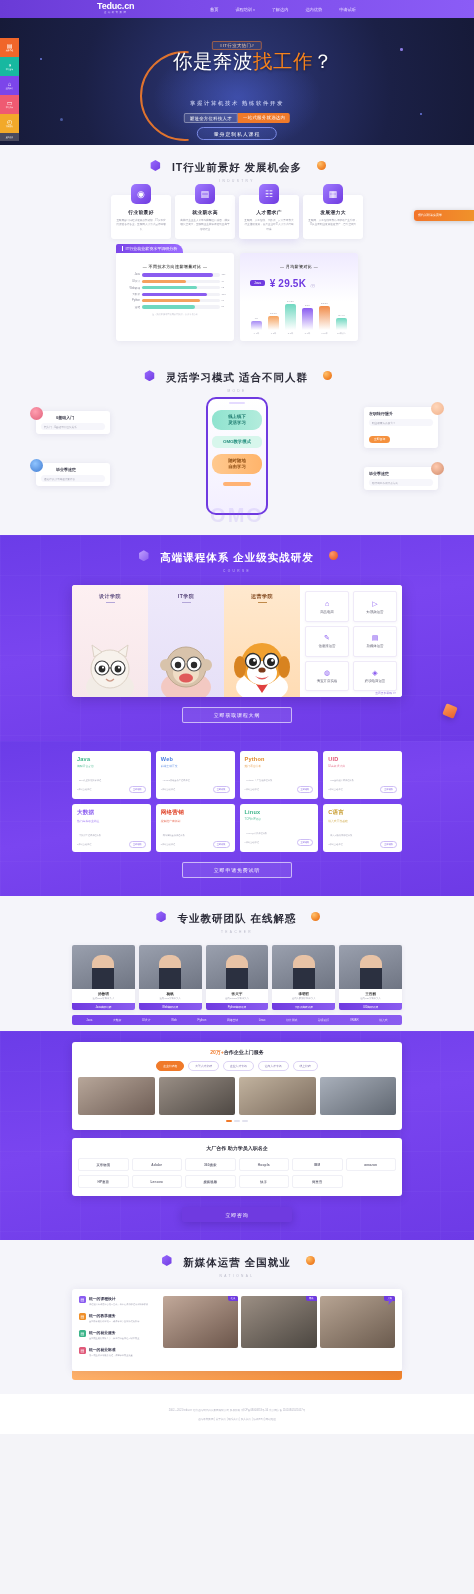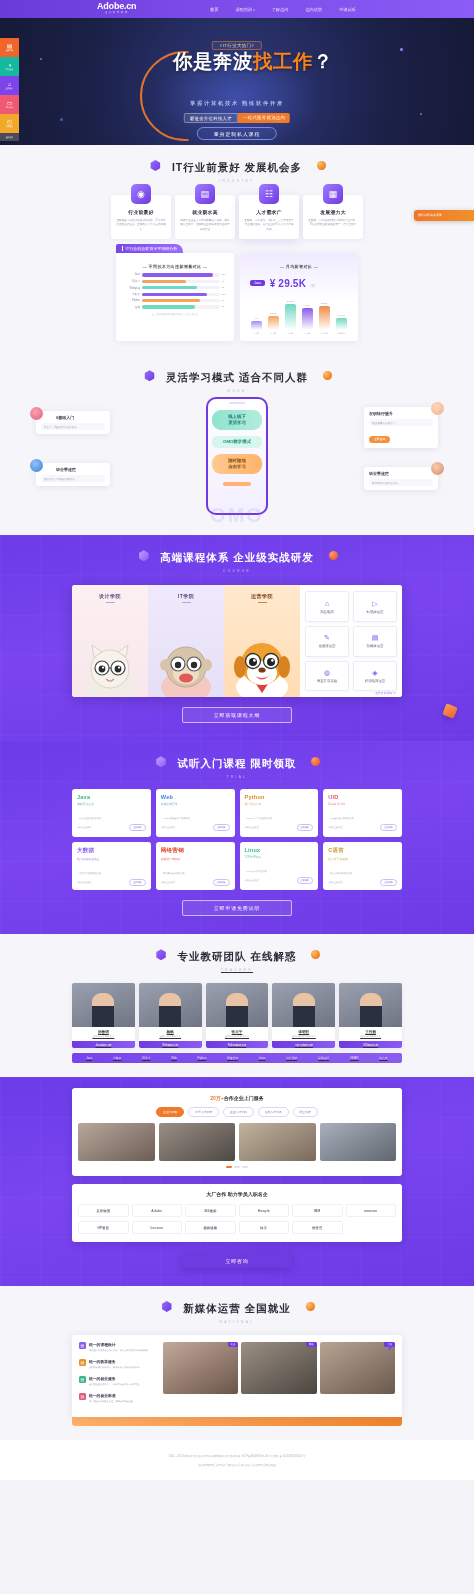--- a/index.html
+++ b/index.html
@@ -54,21 +54,21 @@
   .dot { position:absolute; border-radius:50%; }
   .hero-tag {
     position:absolute; left:50%; transform:translateX(-50%); top:23px;
     font-size:4.4px; color:#ffd9b8; letter-spacing:.4px;
     background:rgba(255,255,255,.06); padding:1px 7px; border-radius:2px;
     border:.4px solid rgba(240,122,42,.55);
     white-space:nowrap;
   }
   .hero-h1 {
     position:absolute; left:0; right:0; top:32px; text-align:center;
-    font-size:19.5px; font-weight:bold; letter-spacing:.5px; color:#fff;
+    font-size:19.5px; font-weight:normal; letter-spacing:.5px; color:#fff;
     line-height:22px; white-space:nowrap;
     text-shadow:0 1px 3px rgba(0,0,0,.45);
     padding-left:32px;
   }
   .hero-h1 .orange { color:#f7821b; }
   .hero-h2 {
     position:absolute; left:0; right:0; top:55px; text-align:center;
     font-size:19.5px; font-weight:bold; letter-spacing:.5px; color:#fff;
     line-height:22px; white-space:nowrap;
     text-shadow:0 1px 3px rgba(0,0,0,.45);
@@ -250,21 +250,21 @@
   .cc { border-radius:3px; padding:5px 5px 4px; position:relative; overflow:hidden; min-height:48px; }
   .cc-t { font-size:5.6px; font-weight:bold; letter-spacing:.2px; }
   .cc-s { font-size:2.8px; margin-top:2px; opacity:.8; }
   .cc-meta { font-size:2.2px; color:#a9a9b8; margin-top:9px; background:rgba(255,255,255,.7); border-radius:4px; padding:1.4px 2px; }
   .cc-foot { display:flex; justify-content:space-between; align-items:center; margin-top:3px; }
   .cc-n { font-size:2.2px; color:#b0b0bd; }
   .cc-b { font-size:2.2px; color:#8a6ae0; border:.4px solid #cdbdf5; border-radius:5px; padding:.8px 3px; }
   .cc-blob { position:absolute; right:-6px; top:-6px; width:22px; height:22px; border-radius:50%; background:rgba(255,255,255,.5); }
 
   
-  .s5 { background:#f5f5fa; padding-bottom:14px;text-decoration:underline; }
+  .s5 { background:#f5f5fa; padding-bottom:6px; }
   .teachers { width:330px; margin:11px auto 0; display:flex; gap:4px; }
   .tcard { flex:1; background:#fff; border-radius:2px; overflow:hidden; box-shadow:0 1px 5px rgba(60,50,120,.08); }
   .tphoto { height:44px; background:linear-gradient(160deg,#9aa0ae,#6f7583); position:relative; }
   .tface { position:absolute; left:50%; bottom:0; transform:translateX(-50%); width:22px; height:34px;
     background:linear-gradient(180deg,#e8c3a6 0 38%, #2b3040 38% 100%); border-radius:9px 9px 0 0; }
   .tname { font-size:3.6px; font-weight:bold; color:#333; text-align:center; padding:3px 0 1px; }
   .trole { font-size:2.4px; color:#a0a0b0; text-align:center; padding-bottom:3px; }
   .tbar { background:linear-gradient(90deg,#6f3ae0,#8a5cf0); color:#fff; font-size:2.6px; text-align:center; padding:1.6px 0; }
   .tagbar { width:330px; margin:5px auto 0; background:linear-gradient(90deg,#7744ea,#8a5cf0); border-radius:2px;
     display:flex; justify-content:space-around; padding:3px 4px; }
@@ -321,21 +321,21 @@
     color:#fff; font-size:3px; padding:3px 4px; border-radius:3px 0 0 3px; width:60px; line-height:5px;
     box-shadow:0 1px 5px rgba(0,0,0,.2); cursor:pointer; z-index:30; }
 </style>
 </head>
 <body>
 
 <div class="page">
 
   <div class="topnav">
     <div class="logo-wrap">
-      <div class="logo-main">Adobe.cn</div>
+      <div class="logo-main">Teduc.cn</div>
       <div class="logo-sub">达内教育集团</div>
     </div>
     <div class="nav-items">
       <div class="nav-item active">首页</div>
       <div class="nav-item"><span>课程培训</span><span class="caret">▾</span></div>
       <div class="nav-item">了解达内</div>
       <div class="nav-item">达内优势</div>
       <div class="nav-item">申请试听</div>
     </div>
   </div>
@@ -650,28 +650,20 @@
             <span>跨境电商运营</span>
           </div>
         <div class="s2-more">查看更多课程 &gt;&gt;</div>
       </div>
     </div>
     <div class="btn-ghost">立即获取课程大纲</div>
     <div class="cube"></div>
   </div>
 
   <div class="sec dark purple" style="padding-bottom:18px">
-    <div class="sec-head">
-      <div class="sec-title">
-        <span class="hex" style="background:linear-gradient(135deg,#c4a6ff,#8a5cf0)"></span>
-        <span>试听入门课程  限时领取</span>
-        <span class="ball"></span>
-      </div>
-      <div class="sec-sub">TRIAL</div>
-    </div>
     <div class="grid8" id="coursegrid">
         <div class="cc" style="background: rgb(255, 255, 255);">
           <div class="cc-blob"></div>
           <div class="cc-t" style="color:#3db58a">Java</div>
           <div class="cc-s" style="color:#3db58a">编程语言之首</div>
           <div class="cc-meta">Java先进阶段教学课程</div>
           <div class="cc-foot">
             <span class="cc-n">0课时基础课程</span>
             <span class="cc-b">立即领取</span>
           </div>

